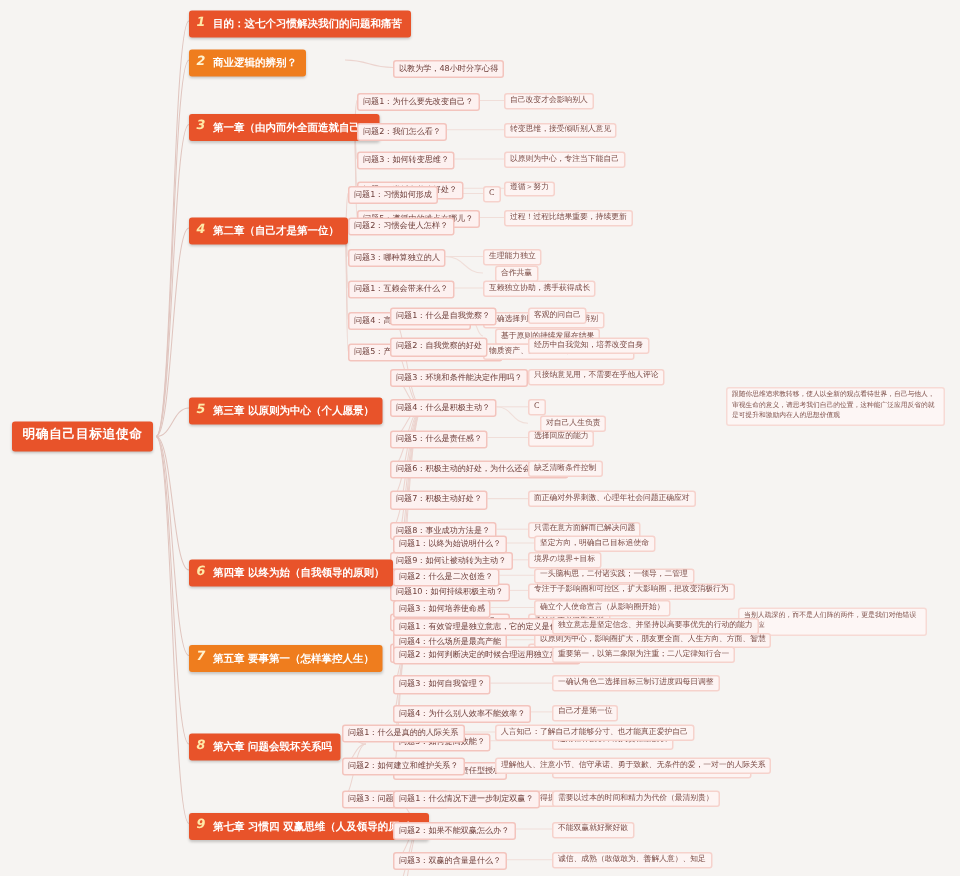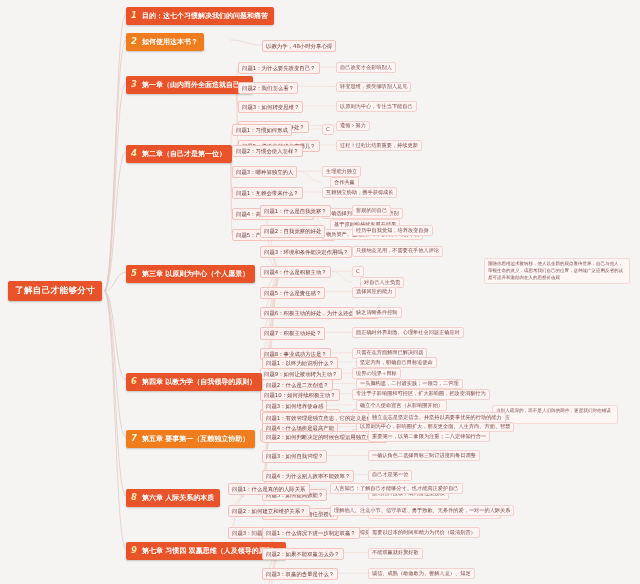--- a/index.html
+++ b/index.html
@@ -182,28 +182,28 @@
       <path d="M282,549 C272,549 272,552.6 262,552.6" fill="none" stroke="#ecd4cf" stroke-width="0.7"></path>
       <path d="M344,552.6 C356,552.6 356,552.6 368,552.6" fill="none" stroke="#f0ded9" stroke-width="0.7"></path>
       <path d="M282,549 C272,549 272,573.2 262,573.2" fill="none" stroke="#ecd4cf" stroke-width="0.7"></path>
       <path d="M338,573.2 C353,573.2 353,573.2 368,573.2" fill="none" stroke="#f0ded9" stroke-width="0.7"></path>
       <path d="M282,549 C272,549 272,593.8 262,593.8" fill="none" stroke="#ecd4cf" stroke-width="0.7"></path>
       <path d="M333,593.8 C350.5,593.8 350.5,593.8 368,593.8" fill="none" stroke="#f0ded9" stroke-width="0.7"></path>
       <path d="M282,549 C272,549 272,614.4 262,614.4" fill="none" stroke="#ecd4cf" stroke-width="0.7"></path>
       <path d="M349,614.4 C358.5,614.4 358.5,614.4 368,614.4" fill="none" stroke="#f0ded9" stroke-width="0.7"></path>
     </svg>
   <div id="nodes">
-      <div class="node root" style="left: 8px; top: 281px;">了解自己才能够分寸</div>
+      <div class="node root" style="left: 8px; top: 281px;">明确自己目标追使命</div>
       <div class="node chapter" style="left: 126px; top: 7px;">
         <span class="num">1</span>
         <span>目的：这七个习惯解决我们的问题和痛苦</span>
       </div>
       <div class="node chapter amber" style="left: 126px; top: 33px;">
         <span class="num">2</span>
-        <span>如何使用这本书？</span>
+        <span>商业逻辑的辨别？</span>
       </div>
       <div class="node q" style="left: 262px; top: 40px;">以教为学，48小时分享心得</div>
       <div class="node chapter" style="left: 126px; top: 76px;">
         <span class="num">3</span>
         <span>第一章（由内而外全面造就自己）</span>
       </div>
       <div class="node q" style="left: 238px; top: 62px;">问题1：为什么要先改变自己？</div>
       <div class="node a" style="left: 336px; top: 62px;">自己改变才会影响别人</div>
       <div class="node q" style="left: 238px; top: 81.5px;">问题2：我们怎么看？</div>
       <div class="node a" style="left: 336px; top: 81.5px;">转变思维，接受倾听别人意见</div>
@@ -256,49 +256,49 @@
       <div class="node q" style="left: 260px; top: 388.6px;">问题10：如何持续积极主动？</div>
       <div class="node a" style="left: 352px; top: 388.6px;">专注于子影响圈和可控区，扩大影响圈，把攻变消极行为</div>
       <div class="node q" style="left: 260px; top: 409px;">问题11：如何积极应对错误？</div>
       <div class="node a" style="left: 352px; top: 409px;">承认改正并吸取教训</div>
       <div class="node n" style="left: 492px; top: 405px; width: 126px; font-size: 4.6px;">当别人疏深的，而不是人们阵的两件，更是我们对他错误的回应</div>
       <div class="node q" style="left: 260px; top: 429.4px;">问题12：怎样掌控人生？</div>
       <div class="node a" style="left: 352px; top: 429.4px;">一项出承诺并信守诺言，二确立目标并付诸实践</div>
       <div class="node n" style="left: 484px; top: 258px; width: 146px; font-size: 4.5px; line-height: 1.5;">跟随你思维追求教转移，使人以全新的观点看待世界，自己与他人，审视生命的意义，请思考我们自己的位置，这种能广泛应用反省的就是可提升和激励内在人的思想价值观</div>
       <div class="node chapter" style="left: 126px; top: 373px;">
         <span class="num">6</span>
-        <span>第四章 以教为学（自我领导的原则）</span>
+        <span>第四章 以终为始（自我领导的原则）</span>
       </div>
       <div class="node q" style="left: 262px; top: 357px;">问题1：以终为始说明什么？</div>
       <div class="node a" style="left: 356px; top: 357px;">坚定方向，明确自己目标追使命</div>
       <div class="node q" style="left: 262px; top: 378.5px;">问题2：什么是二次创造？</div>
       <div class="node a" style="left: 356px; top: 378.5px;">一头脑构思，二付诸实践；一领导，二管理</div>
       <div class="node q" style="left: 262px; top: 400px;">问题3：如何培养使命感</div>
       <div class="node a" style="left: 356px; top: 400px;">确立个人使命宣言（从影响圈开始）</div>
       <div class="node q" style="left: 262px; top: 421.5px;">问题4：什么场所是最高产能</div>
       <div class="node a" style="left: 356px; top: 421.5px;">以原则为中心，影响圈扩大，朋友更全面、人生方向、方面、智慧</div>
       <div class="node chapter amber" style="left: 126px; top: 430px;">
         <span class="num">7</span>
-        <span>第五章 要事第一（互赖独立协助）</span>
+        <span>第五章 要事第一（怎样掌控人生）</span>
       </div>
       <div class="node q" style="left: 262px; top: 412px;">问题1：有效管理是独立意志，它的定义是什么？</div>
       <div class="node a" style="left: 368px; top: 412px;">独立意志是坚定信念、并坚持以高要事优先的行动的能力</div>
       <div class="node q" style="left: 262px; top: 431.2px;">问题2：如何判断决定的时候合理运用独立意志？</div>
       <div class="node a" style="left: 368px; top: 431.2px;">重要第一，以第二象限为注重；二八定律知行合一</div>
       <div class="node q" style="left: 262px; top: 450.4px;">问题3：如何自我管理？</div>
       <div class="node a" style="left: 368px; top: 450.4px;">一确认角色二选择目标三制订进度四每日调整</div>
       <div class="node q" style="left: 262px; top: 469.6px;">问题4：为什么别人效率不能效率？</div>
       <div class="node a" style="left: 368px; top: 469.6px;">自己才是第一位</div>
       <div class="node q" style="left: 262px; top: 488.8px;">问题5：如何提高效能？</div>
       <div class="node a" style="left: 368px; top: 488.8px;">运用杠杆授权，成为责任型授权</div>
       <div class="node q" style="left: 262px; top: 508px;">问题6：如何成为责任型授权</div>
       <div class="node a" style="left: 368px; top: 508px;">预期成果、指导方针、可用资源、任务考核、奖惩制度</div>
       <div class="node chapter" style="left: 126px; top: 489px;">
         <span class="num">8</span>
-        <span>第六章 人际关系的本质</span>
+        <span>第六章 问题会毁坏关系吗</span>
       </div>
       <div class="node q" style="left: 228px; top: 483px;">问题1：什么是真的的人际关系</div>
       <div class="node a" style="left: 330px; top: 483px;">人言知己：了解自己才能够分寸、也才能真正爱护自己</div>
       <div class="node q" style="left: 228px; top: 505px;">问题2：如何建立和维护关系？</div>
       <div class="node a" style="left: 330px; top: 505px;">理解他人、注意小节、信守承诺、勇于致歉、无条件的爱，一对一的人际关系</div>
       <div class="node q" style="left: 228px; top: 527px;">问题3：问题会毁坏关系吗</div>
       <div class="node a" style="left: 330px; top: 527px;">问题刚是获得提高的契机</div>
       <div class="node chapter" style="left: 126px; top: 542px;">
         <span class="num">9</span>
         <span>第七章 习惯四 双赢思维（人及领导的原则）</span>

